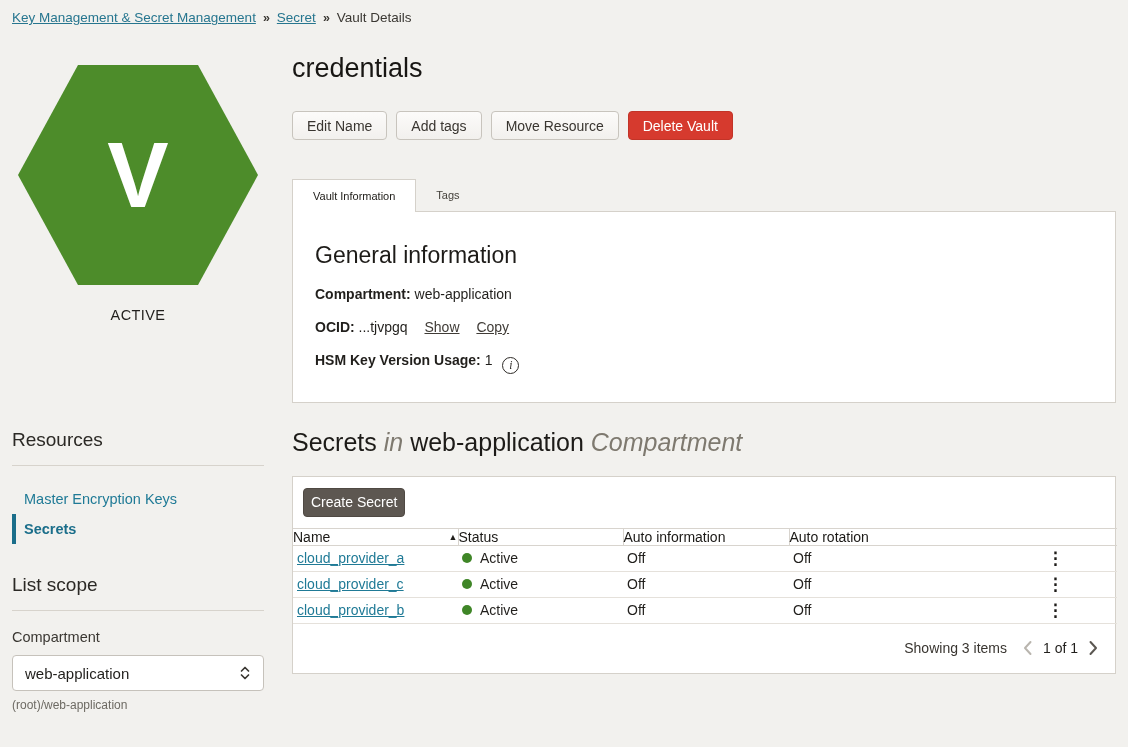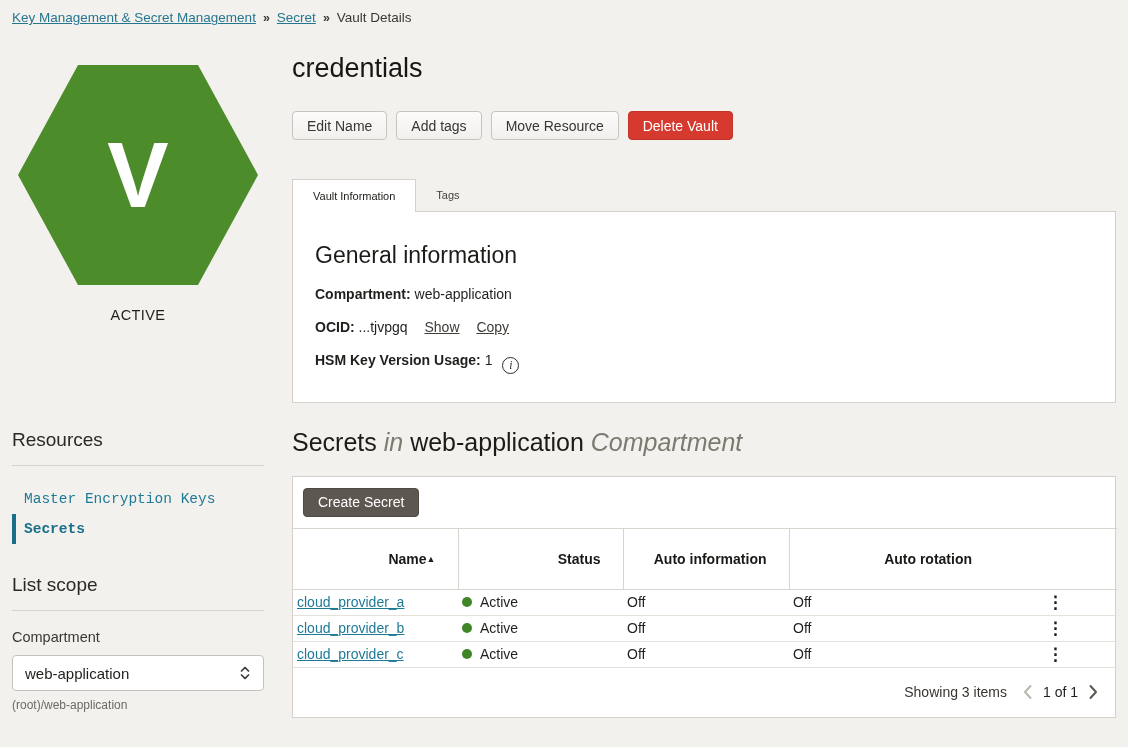--- a/index.html
+++ b/index.html
@@ -24,21 +24,21 @@
     width:240px; height:220px; margin:0 auto;
     background:#4d8c2a;
     clip-path:polygon(25% 0%, 75% 0%, 100% 50%, 75% 100%, 25% 100%, 0% 50%);
     display:flex; align-items:center; justify-content:center;
   }
   .hex-letter { color:#ffffff; font-size:92px; font-weight:bold; line-height:1; }
   .badge-status { margin-top:22px; text-align:center; font-size:14.5px; color:#211f1c; letter-spacing:.4px; }
 
   .side-heading { font-size:19px; color:#2b2925; padding-bottom:14px; border-bottom:1px solid #d7d3cc; font-weight:400; }
   .resources-heading { margin-top:106px; }
-  .res-items { margin-top:18px;font-family:Liberation Mono, monospace; }
+  .res-items { margin-top:18px; }
   .res-item { font-size:14.5px; color:#1f7a96; padding:7px 0 7px 12px; cursor:pointer; }
   .res-item.active { font-weight:bold; color:#1b6e8a; border-left:4px solid #1b6e8a; padding-left:8px; }
 
   .list-scope-heading { margin-top:30px; }
   .compartment-label { margin-top:18px; font-size:14.5px; color:#3a3732; }
   .compartment-select {
     margin-top:10px; height:36px; width:252px;
     border:1px solid #c6c2bb; border-radius:4px; background:#fff;
     display:flex; align-items:center; justify-content:space-between;
     padding:0 12px; font-size:15px; color:#211f1c; cursor:pointer;
@@ -80,26 +80,26 @@
     vertical-align:-4px; cursor:pointer;
   }
 
   .secrets-heading { margin-top:25px; font-size:25px; font-weight:400; color:#1d1b18; }
   .secrets-heading .muted { color:#7e796f; font-style:italic; }
 
   .secrets-card { margin-top:19px; }
   .create-row { padding:11px 10px; }
   .btn-create {
     background:#5d5751; color:#fff; border:1px solid #4f4943; border-radius:4px;
-    height:29px; padding:0 14px; font-size:14px; display:inline-flex; align-items:center; cursor:pointer;
+    height:29px; padding:0 7px; font-size:14px; display:inline-flex; align-items:center; cursor:pointer;
   }
 
   table.secrets-table { width:100%; border-collapse:collapse; table-layout:fixed; font-size:14px; }
   .secrets-table th {
-    text-align:right; padding:22px; font-weight:bold; color:#1b1916;
+    text-align:left; padding:0; font-weight:normal; color:#1b1916;
     border-top:1px solid #d8d4ce; border-bottom:1px solid #d8d4ce;
   }
   .secrets-table th.bordered { border-right:1px solid #d8d4ce; }
   .secrets-table td { padding:4px; border-bottom:1px solid #e5e1db; color:#211f1c; }
   .sort-arrow { float:right; font-size:9px; color:#1f1d1a; margin-top:3px; }
   .name-link { color:#1f7a96; text-decoration:underline; cursor:pointer; }
   .status-dot { width:10px; height:10px; border-radius:50%; background:#3f8627; display:inline-block; margin-right:8px; }
   .kebab-btn { background:none; border:none; font-size:17px; font-weight:bold; color:#1d1b18; cursor:pointer; line-height:1; display:block; margin:0 auto; }
 
   .table-footer { display:flex; justify-content:flex-end; align-items:center; gap:15px; padding:10px 16px; height:49px; }
@@ -213,30 +213,30 @@
         <tr>
           <td><span class="name-link">cloud_provider_a</span></td>
           <td><span class="status-dot"></span><span>Active</span></td>
           <td>Off</td>
           <td>Off</td>
           <td>
               <button class="kebab-btn">⋮</button>
             </td>
         </tr>
         <tr>
-          <td><span class="name-link">cloud_provider_b</span></td>
+          <td><span class="name-link">cloud_provider_c</span></td>
           <td><span class="status-dot"></span><span>Active</span></td>
           <td>Off</td>
           <td>Off</td>
           <td>
               <button class="kebab-btn">⋮</button>
             </td>
         </tr>
         <tr>
-          <td><span class="name-link">cloud_provider_c</span></td>
+          <td><span class="name-link">cloud_provider_b</span></td>
           <td><span class="status-dot"></span><span>Active</span></td>
           <td>Off</td>
           <td>Off</td>
           <td>
               <button class="kebab-btn">⋮</button>
             </td>
         </tr>
       </tbody>
     </table>
 

